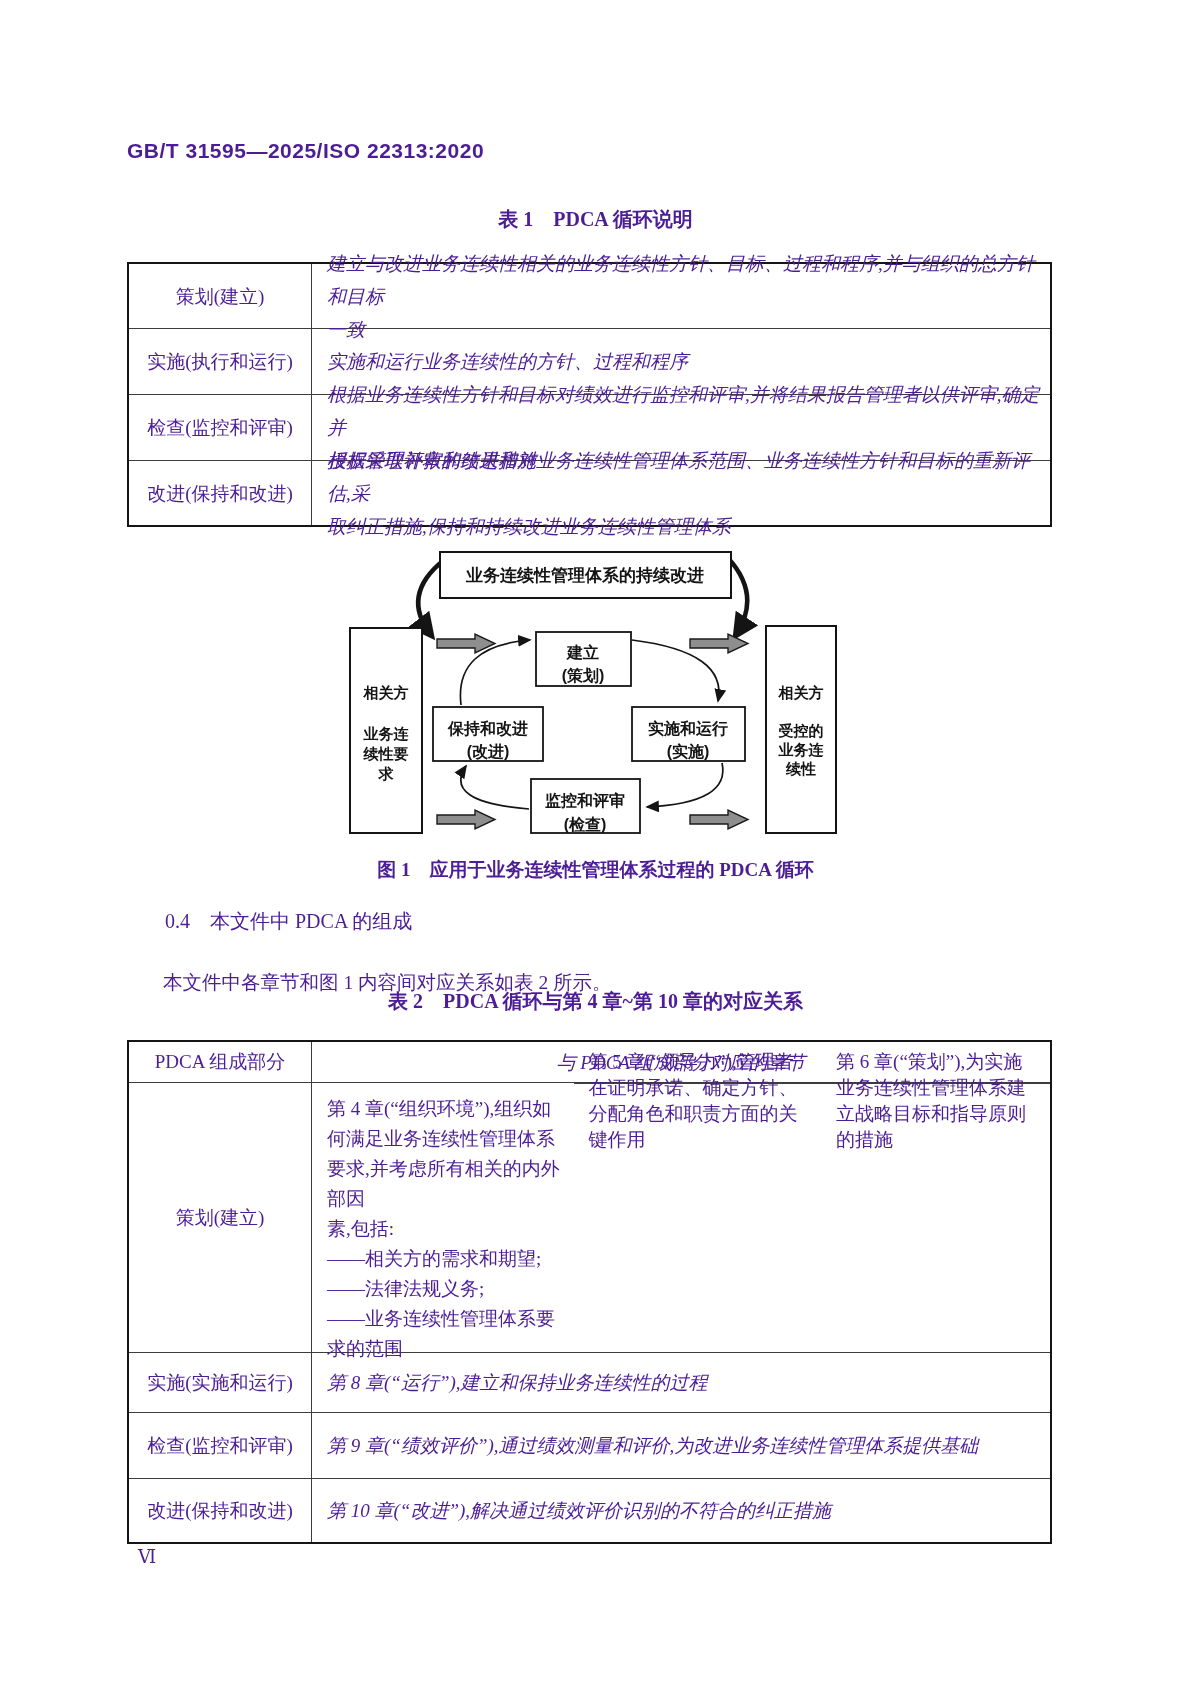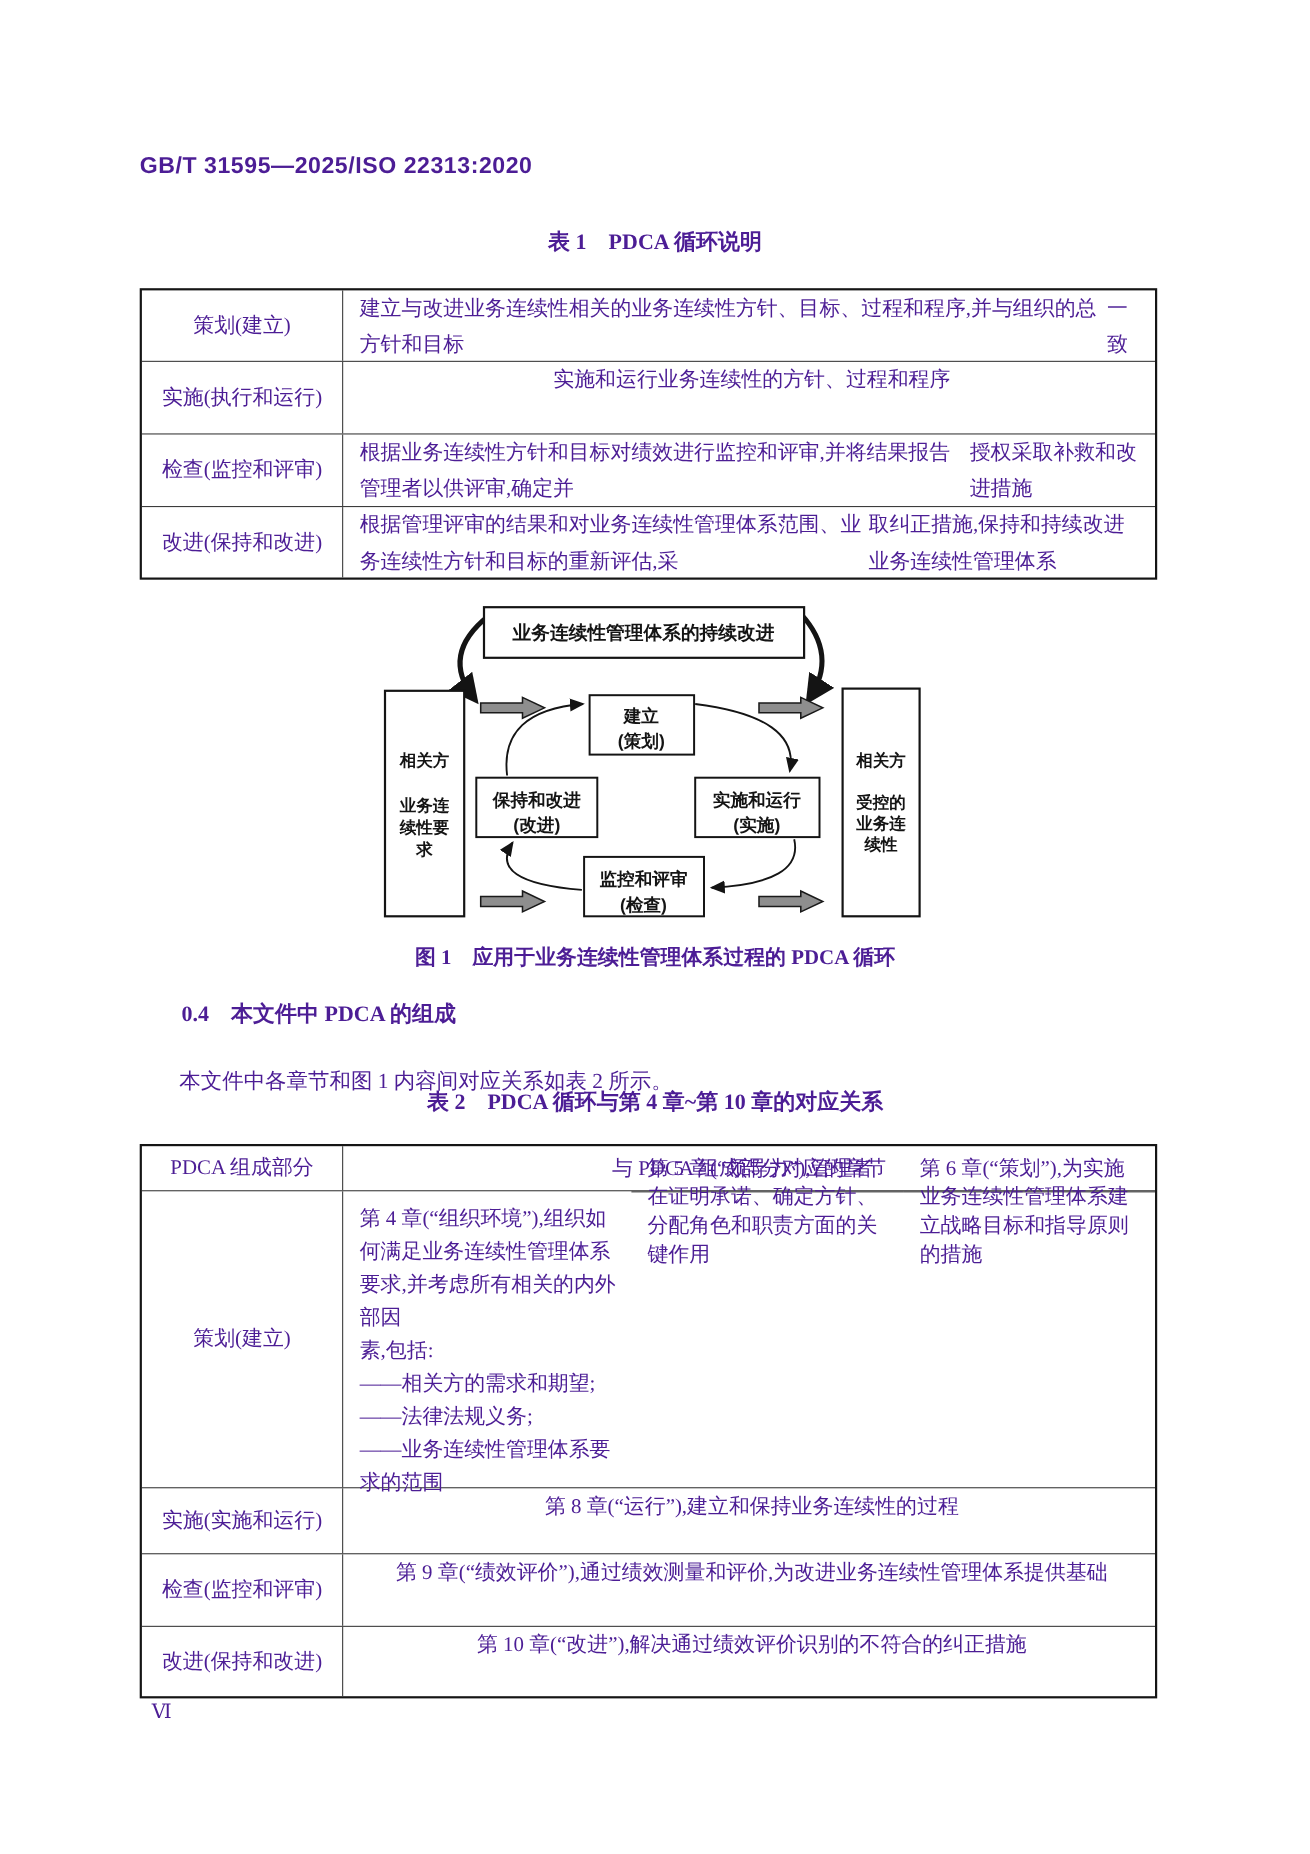--- a/index.html
+++ b/index.html
@@ -25,32 +25,32 @@
     background:#fff;
   }
   .t-row { display:flex; border-top:1px solid #3c3c3c; box-sizing:border-box; }
   .t-row.first { border-top:none; }
   .t-label {
     width:183px; flex:none; border-right:1px solid #3c3c3c; box-sizing:border-box;
     display:flex; flex-direction:row; align-items:center; justify-content:center;
     text-align:center; font-size:19px; line-height:33px;
   }
   .t-content {
-    flex:1; display:flex; flex-direction:row; justify-content:center;
-    padding:0 10px 0 15px; font-size:19px; line-height:33px; box-sizing:border-box;
+    flex:1; display:flex; flex-direction:column; justify-content:center;
+    padding:0 10px 0 15px; font-size:19px; line-height:33px; box-sizing:border-box;font-style:italic;
   }
   .t-content.center { align-items:center; justify-content:center; padding:0; text-align:center; }
   .t-group { flex:1; display:flex; flex-direction:row; box-sizing:border-box;font-family:Liberation Serif, serif; }
   .t-sub {
     display:flex; flex-direction:column; justify-content:center;
     padding:0 10px 0 15px; font-size:19px; box-sizing:border-box;
     border-top:1px solid #3c3c3c;
   }
   .t-sub.first { border-top:none; justify-content:flex-start; padding-top:11px; line-height:30px; }
-  .sec-head { position:absolute; left:165px; font-weight:bold; font-size:20px; white-space:pre; }
+  .sec-head { position:absolute; left:165px; font-weight:normal; font-size:20px; white-space:pre; }
   .sec-par  { position:absolute; left:163px; font-size:19.5px; }
   .page-num { position:absolute; left:138px; font-size:18px; }
   svg text {
     font-family:"Liberation Sans","DejaVu Sans",sans-serif;
     font-weight:bold; fill:#141414;
   }
 </style>
 </head>
 <body>
 

